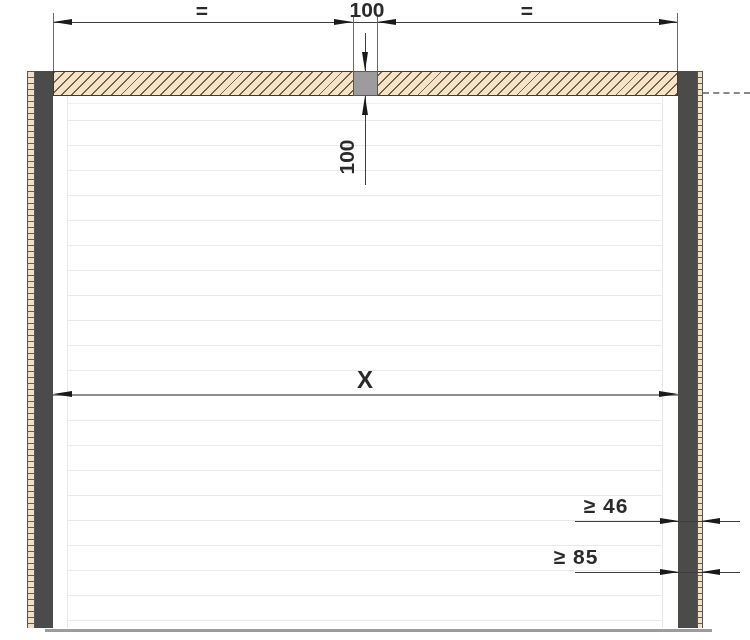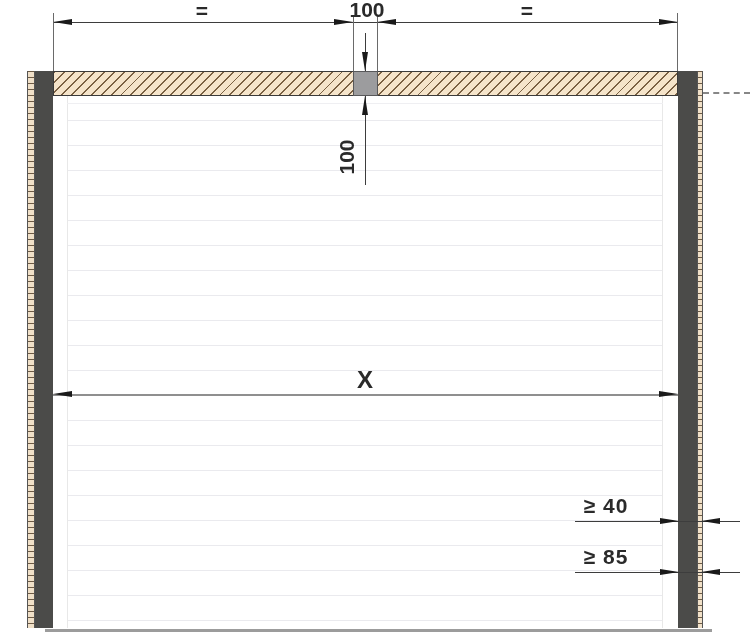--- a/index.html
+++ b/index.html
@@ -97,20 +97,20 @@
   <div class="lbl rot">100</div>
 
   <div class="abs" style="left:53px;top:394px;width:625px;height:2px;background:#8f8f8f;"></div>
   <div class="arr l" style="left:53px;top:391px;"></div>
   <div class="arr r" style="left:659px;top:391px;"></div>
   <div class="lbl xlbl" style="left:345px;top:368px;width:40px;">X</div>
 
   <div class="abs dline hline" style="left:575px;top:521px;width:165px;"></div>
   <div class="arr r" style="left:660px;top:518px;"></div>
   <div class="arr l" style="left:701px;top:518px;"></div>
-  <div class="lbl gelbl" style="left:574px;top:495px;width:64px;">≥ 40</div>
+  <div class="lbl gelbl" style="left:574px;top:495px;width:64px;">≥ 46</div>
 
   <div class="abs dline hline" style="left:575px;top:572px;width:165px;"></div>
   <div class="arr r" style="left:660px;top:569px;"></div>
   <div class="arr l" style="left:701px;top:569px;"></div>
-  <div class="lbl gelbl" style="left:574px;top:546px;width:64px;">≥ 85</div>
+  <div class="lbl gelbl" style="left:544px;top:546px;width:64px;">≥ 85</div>
 
 </div>
 
 </body></html>

